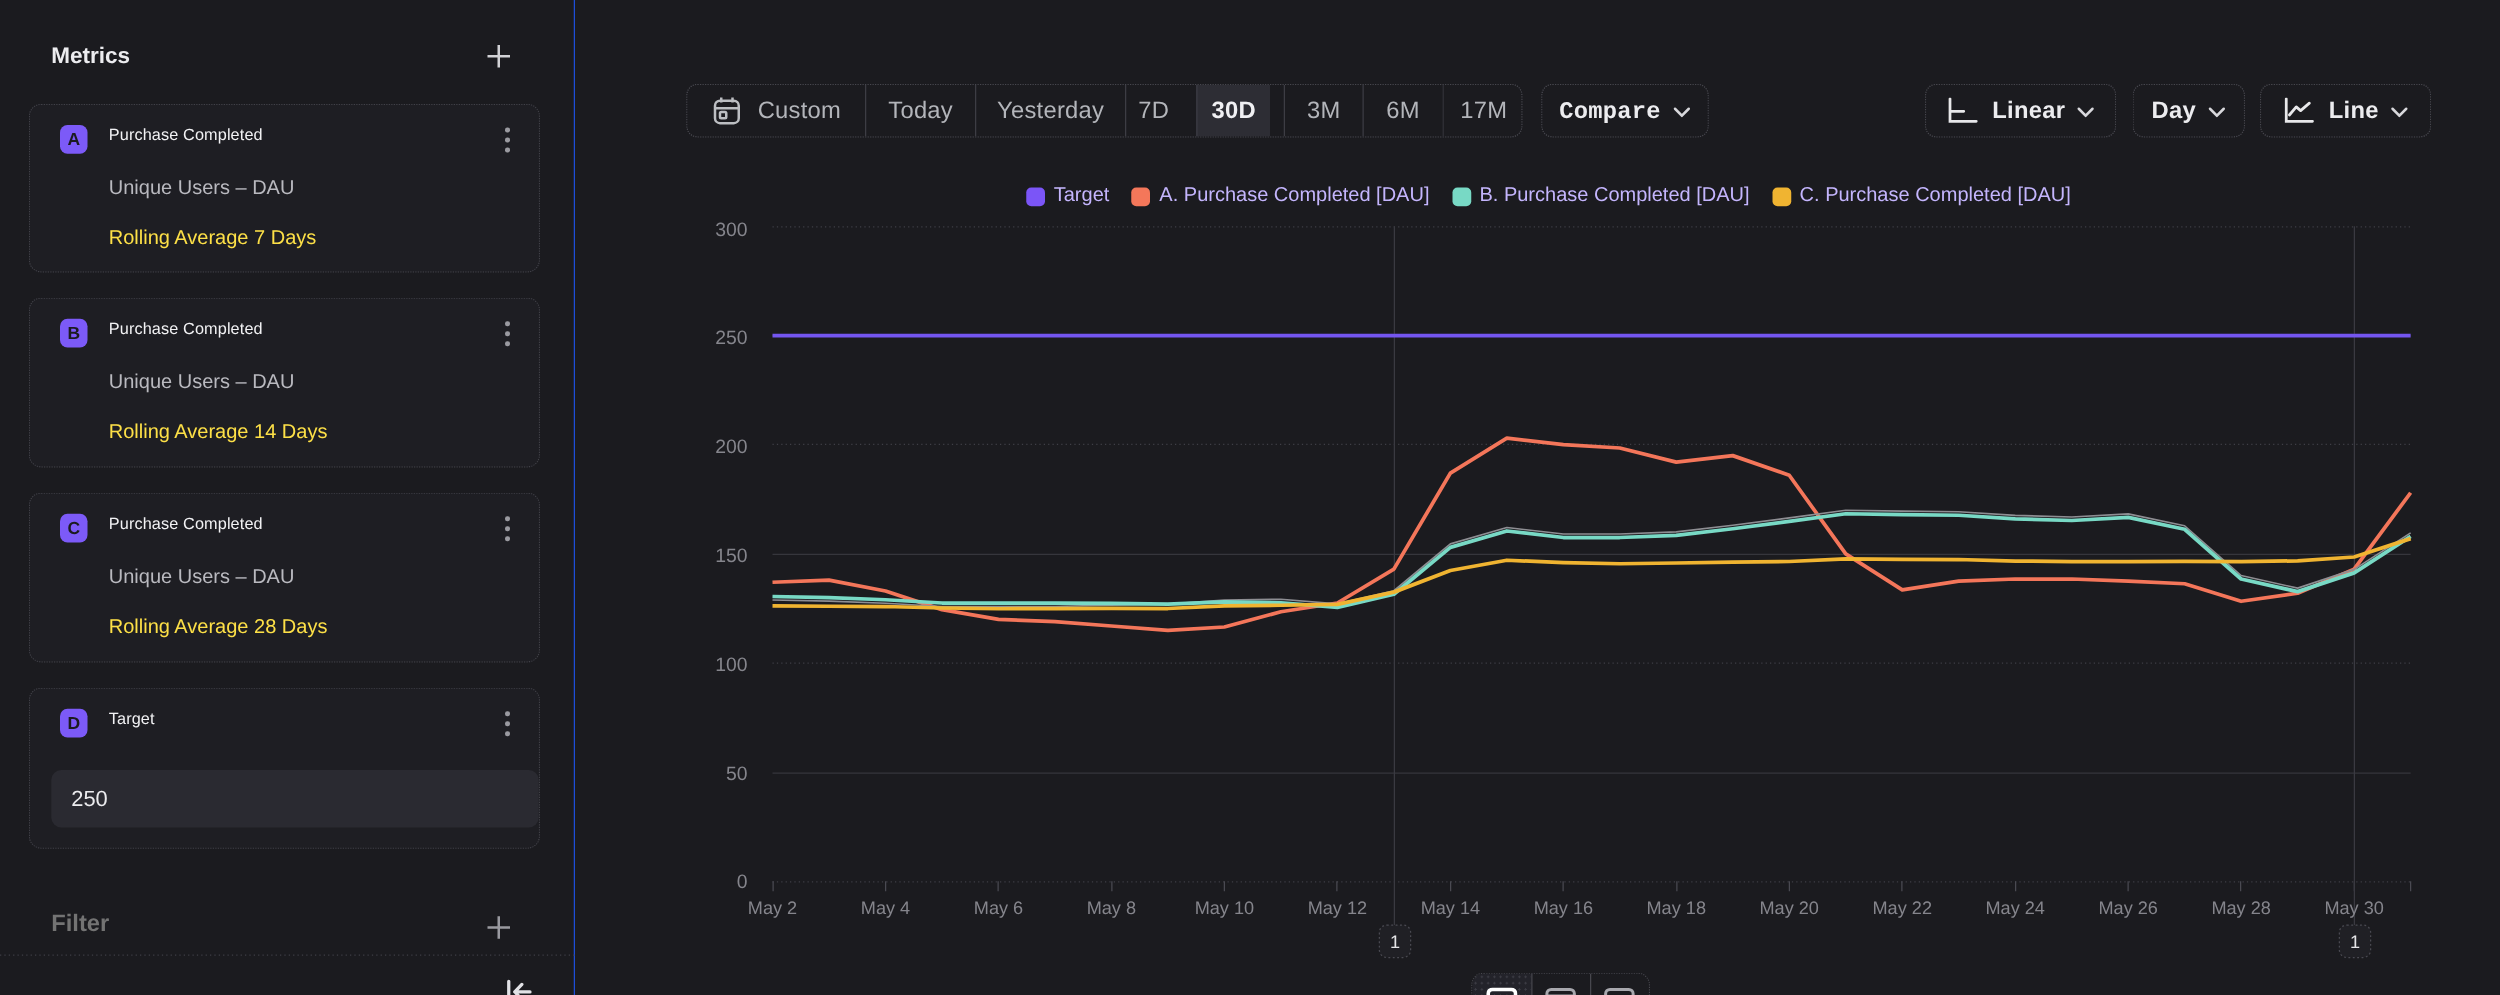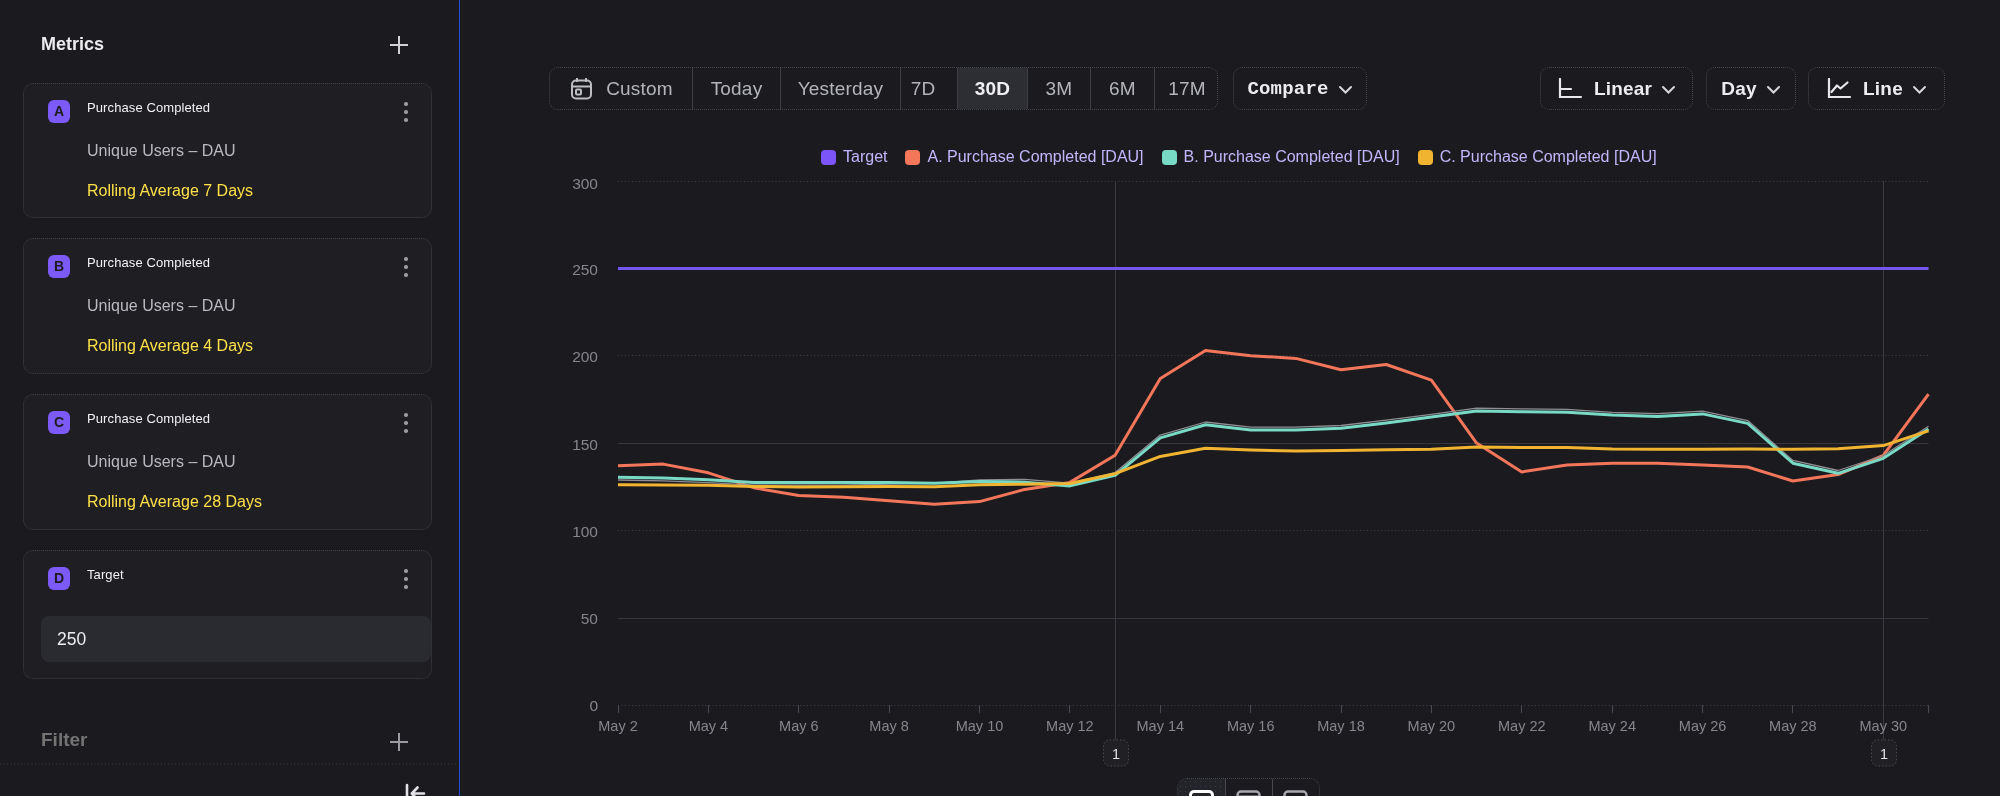--- a/index.html
+++ b/index.html
@@ -43,21 +43,21 @@
     <div class="kebab">
         <span></span>
         <span></span>
         <span></span>
       </div>
   </div>
   <div class="card" style="top:238px;height:136px;">
     <div class="badge">B</div>
     <div class="ctitle">Purchase Completed</div>
     <div class="cline2">Unique Users – DAU</div>
-    <div class="cline3">Rolling Average 4 Days</div>
+    <div class="cline3">Rolling Average 14 Days</div>
     <div class="kebab">
         <span></span>
         <span></span>
         <span></span>
       </div>
   </div>
   <div class="card" style="top:394px;height:136px;">
     <div class="badge">C</div>
     <div class="ctitle">Purchase Completed</div>
     <div class="cline2">Unique Users – DAU</div>
@@ -96,21 +96,21 @@
   <div class="seg" style="left:0;width:142px;">
     <svg width="25" height="25" viewBox="0 0 25 25" style="margin-right:12px;">
       <rect x="3" y="4.5" width="19" height="18" rx="4" stroke="#bcbec2" stroke-width="2" fill="none"></rect>
       <path d="M3.5 10.5 H21.5 M8 2 V6 M17 2 V6" stroke="#bcbec2" stroke-width="2"></path>
       <rect x="7" y="13.5" width="5" height="5" rx="1" stroke="#bcbec2" stroke-width="2" fill="none"></rect>
     </svg>
     Custom</div>
   <div class="seg segdiv" style="left:142px;width:88px;">Today</div>
   <div class="seg segdiv" style="left:230px;width:120px;">Yesterday</div>
   <div class="seg segdiv" style="left:350px;width:45px;">7D</div>
-  <div class="seg segdiv" style="left:407px;width:70px;background:#2d2d34;color:#f0f0f3;font-weight:bold;">30D</div>
+  <div class="seg segdiv" style="left:407px;width:59px;background:#2d2d34;color:#f0f0f3;font-weight:bold;">30D</div>
   <div class="seg segdiv" style="left:477px;width:63px;">3M</div>
   <div class="seg segdiv" style="left:540px;width:64px;text-align:right;">6M</div>
   <div class="seg segdiv" style="left:604px;width:65px;border-radius:0 9px 9px 0;">17M</div>
 </div>
 
 <div class="btn" style="left:1233px;width:134px;font-family:Liberation Mono, monospace;">Compare
   <svg class="chev" width="15" height="9" viewBox="0 0 15 9">
       <path d="M2 2 L7.5 7.5 L13 2" stroke="#d8d8dc" stroke-width="2" fill="none" stroke-linecap="round"></path>
     </svg>
 </div>

